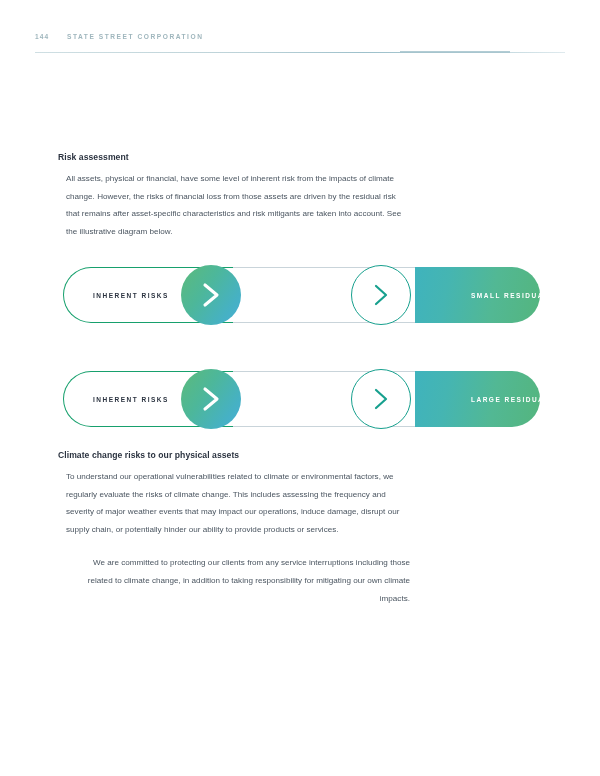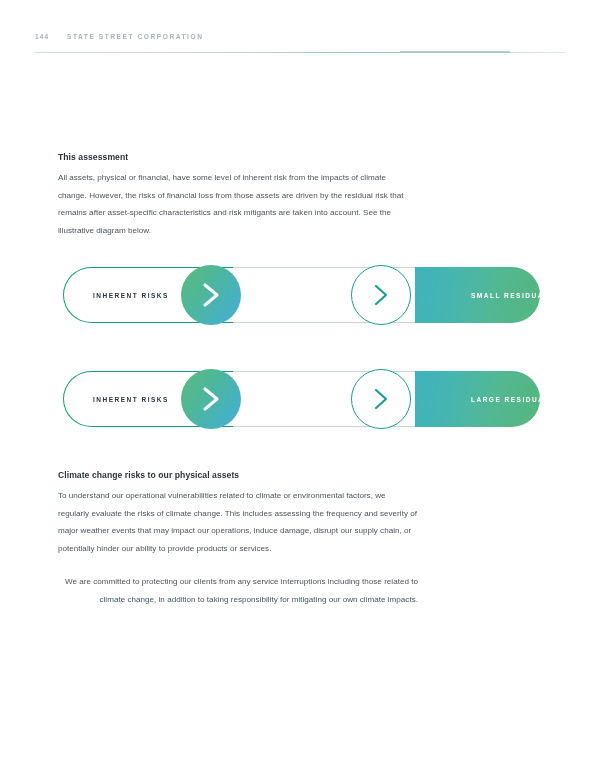--- a/index.html
+++ b/index.html
@@ -77,29 +77,29 @@
     font-size: 8.6px;
     font-weight: 700;
     color: #2b3340;
     letter-spacing: .06px;
     margin: 0 0 7px 0;
   }
   .body-par {
     font-size: 8.1px;
     line-height: 17.6px;
     color: #4a5560;
-    margin: 0;
+    margin: 8px;
     letter-spacing: .01px;
   }
   .body-par + .body-par { margin-top: 16px; text-align: right; }
 
   .block-2 {
     position: absolute;
     left: 58px;
-    top: 470px;
+    top: 450px;
     width: 360px;
   }
 
   
   .diagram {
     position: absolute;
     left: 63px;
     width: 477px;
     height: 56px;
   }
@@ -197,21 +197,21 @@
 <body>
 
 <div class="page-header">
   <div class="page-number">144</div>
   <div class="header-title">STATE STREET CORPORATION</div>
 </div>
 <div class="header-rule"></div>
 <div class="header-rule-accent"></div>
 
 <div class="content">
-  <h2 class="section-heading">This assessment</h2>
+  <h2 class="section-heading">Risk assessment</h2>
   <p class="body-par">All assets, physical or financial, have some level of inherent risk from the impacts of climate change. However, the risks of financial loss from those assets are driven by the residual risk that remains after asset-specific characteristics and risk mitigants are taken into account. See the illustrative diagram below.</p>
 </div>
 
 <div class="diagram row-1">
   <div class="bar-track">
     <div class="seg-inherent">
       <span class="label label-dark label-inherent">INHERENT RISKS</span>
     </div>
     <div class="seg-middle">
       <span class="label label-dark label-protection">STRONG PROTECTION</span>

